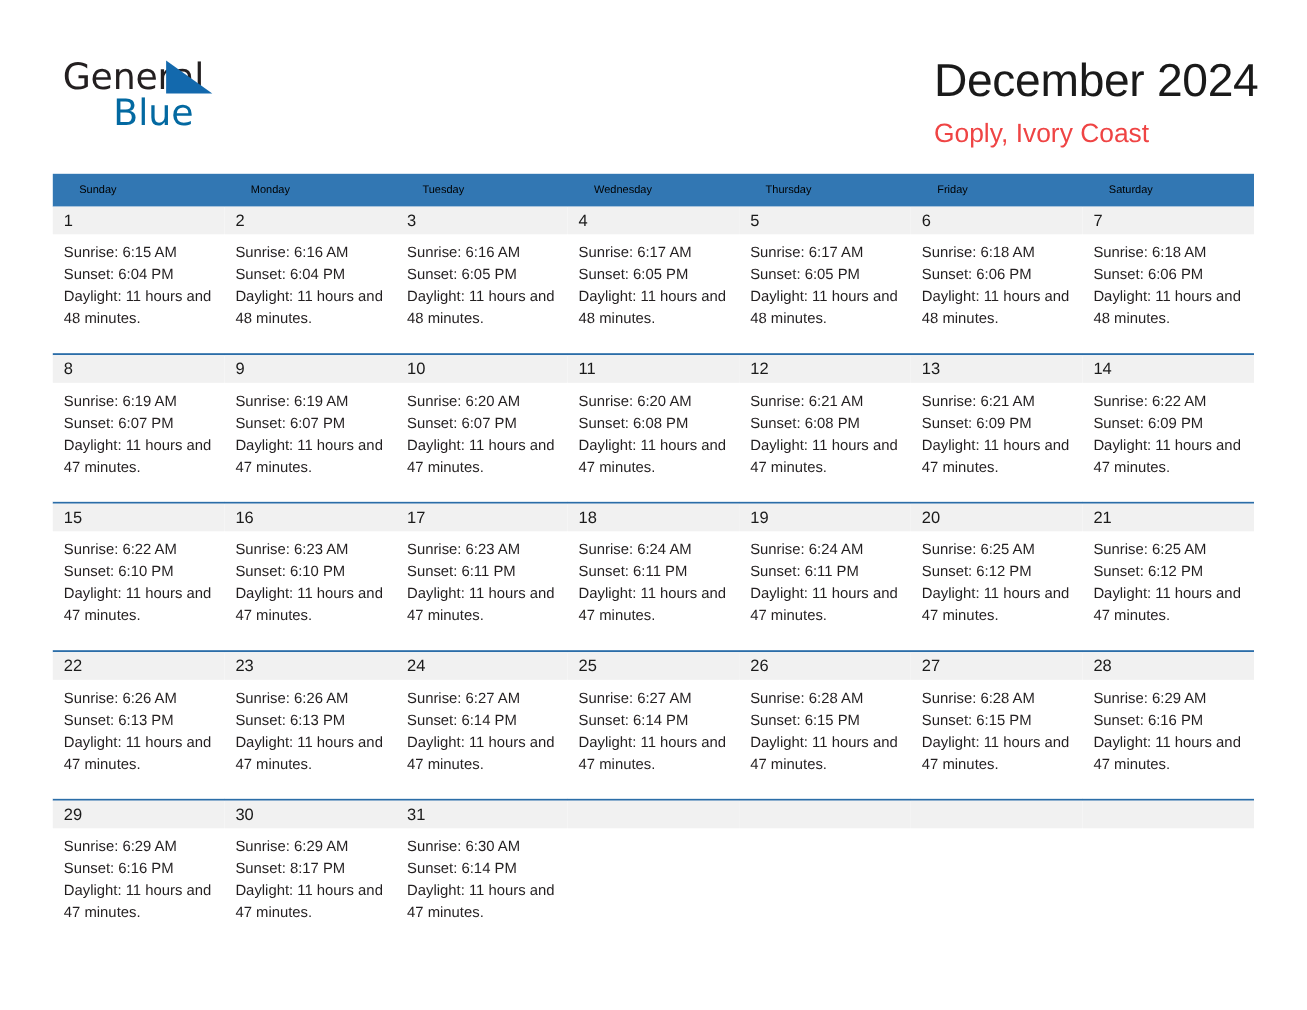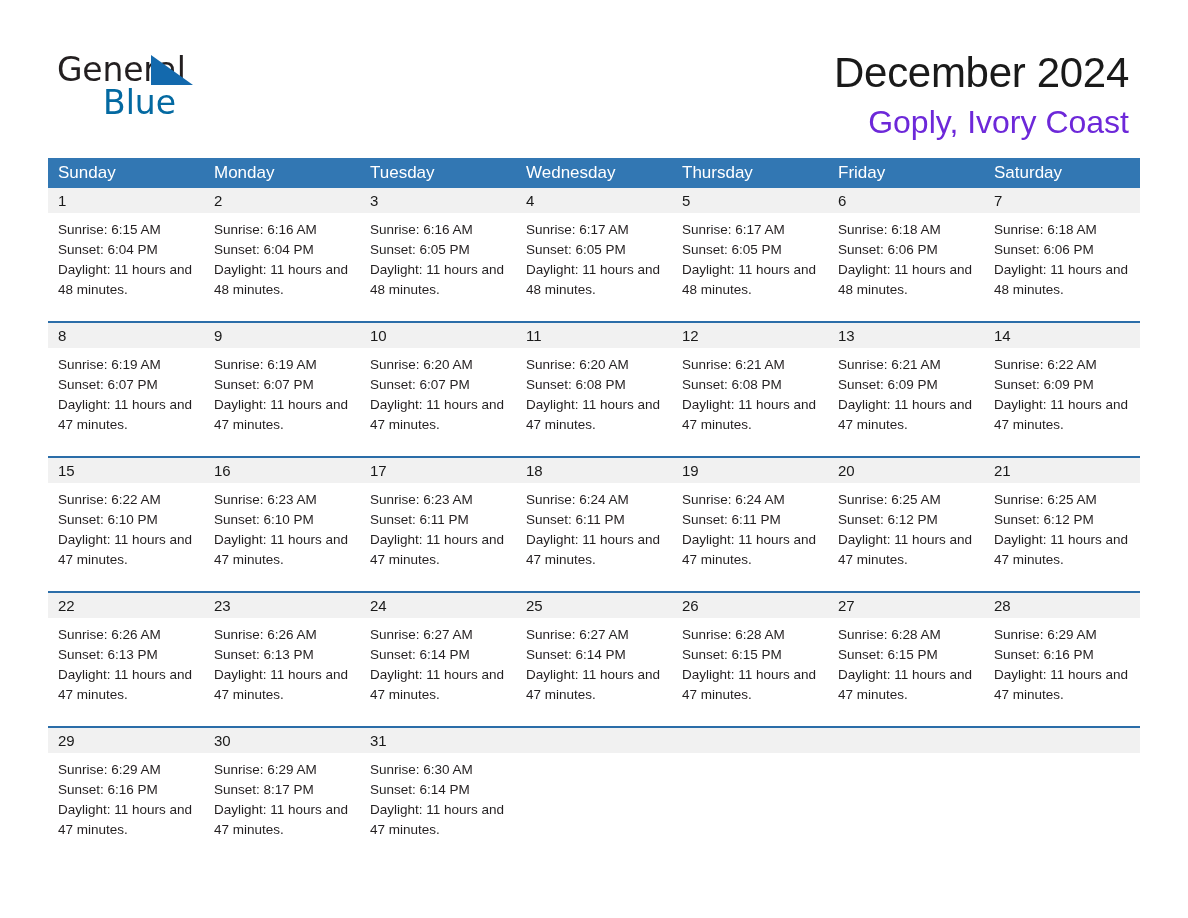--- a/index.html
+++ b/index.html
@@ -62,61 +62,61 @@
     margin-top: -3px;
     font-size: 33px;
     line-height: 36px;
     color: #0369a1;
     font-family: "DejaVu Sans", sans-serif;
     font-weight: 400;
   }
 
   .title-block {
     position: absolute;
-    right: 59px;
+    right: 44px;
     top: 48px;
-    text-align: right;
+    text-align: left;
   }
   .cal-title {
     font-size: 42px;
     line-height: 50px;
     color: #1a1a1a;
     font-weight: 400;
     letter-spacing: -0.3px;
     white-space: nowrap;
   }
   .cal-subtitle {
     margin-top: 10px;
-    font-size: 32px;
+    font-size: 24px;
     line-height: 28px;
-    color: #6d28d9;
+    color: #ef4444;
     font-weight: 400;
     white-space: nowrap;
   }
 
   
   .calendar {
     position: absolute;
     left: 48px;
     top: 158px;
     width: 1092px;
   }
 
   .weekdays {
     display: flex;
     background: #3277b3;
     height: 30px;
   }
   .weekday {
     flex: 1 1 0;
     min-width: 0;
-    color: #ffffff;
-    font-size: 17px;
+    color: #000000;
+    font-size: 10px;
     line-height: 30px;
-    padding-left: 10px;
+    padding-left: 24px;
     box-sizing: border-box;
     white-space: nowrap;
   }
 
   .week-row {
     display: flex;
     border-top: 2px solid #2b6da8;
     background: #ffffff;
   }
   .week-row.first {

